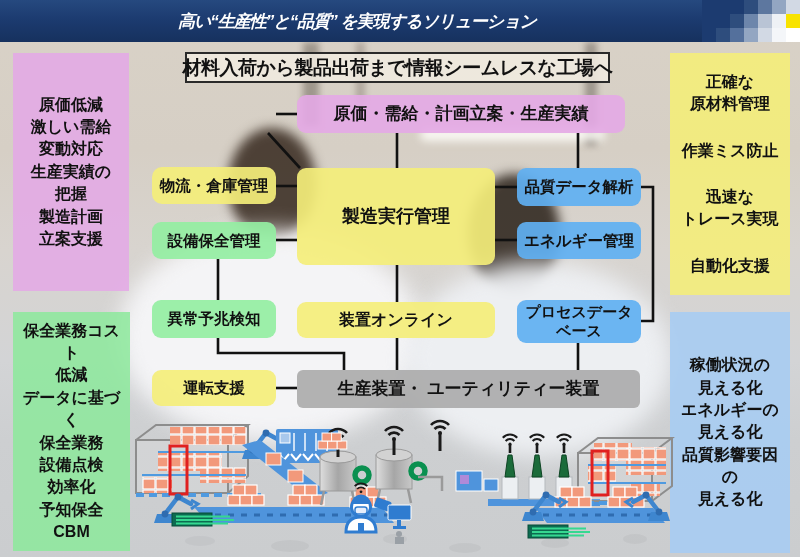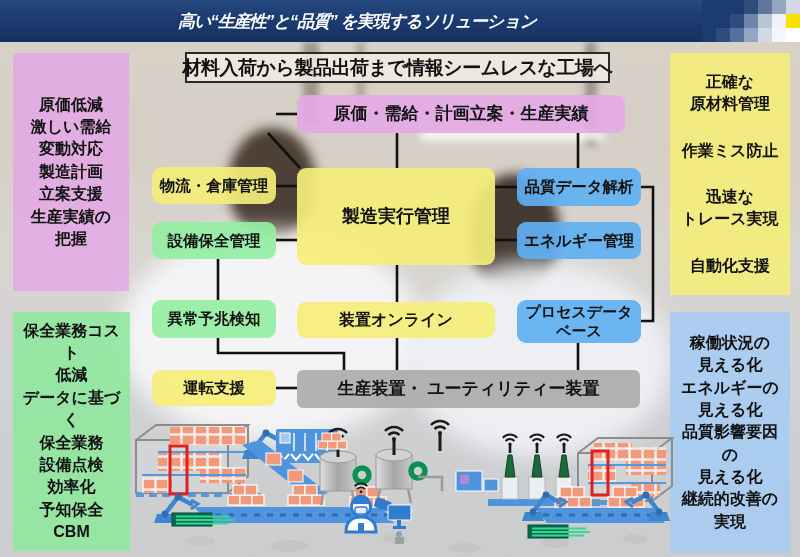--- a/index.html
+++ b/index.html
@@ -116,24 +116,24 @@
       <i style="background:#f4f6f9"></i>
       <i style="background:#ffffff"></i>
   </div>
 
   <div class="subtitle">材料入荷から製品出荷まで情報シームレスな工場へ</div>
 
   <div class="side-panel p-ltop">
     <div class="side-item">原価低減</div>
     <div class="side-item">激しい需給
 変動対応</div>
+    <div class="side-item">生産実績の
+把握</div>
     <div class="side-item">製造計画
 立案支援</div>
-    <div class="side-item">生産実績の
-把握</div>
   </div>
   <div class="side-panel p-lbot">
     <div class="side-item">保全業務コスト
 低減</div>
     <div class="side-item">データに基づく
 保全業務</div>
     <div class="side-item">設備点検
 効率化</div>
     <div class="side-item">予知保全
 CBM</div>
@@ -146,22 +146,20 @@
 トレース実現</div>
     <div class="side-item">自動化支援</div>
   </div>
   <div class="side-panel p-rbot">
     <div class="side-item">稼働状況の
 見える化</div>
     <div class="side-item">エネルギーの
 見える化</div>
     <div class="side-item">品質影響要因の
 見える化</div>
-    <div class="side-item">継続的改善の
-実現</div>
   </div>
 
   <svg class="lines" width="800" height="557" viewBox="0 0 800 557">
     <g stroke="#111" stroke-width="2.6" fill="none">
       <path d="M276,114 H297"></path>
       <path d="M268,133 L300,168"></path>
       <path d="M397,133 V168"></path>
       <path d="M578,133 V168"></path>
       <path d="M276,186 H297"></path>
       <path d="M276,240 H297"></path>

